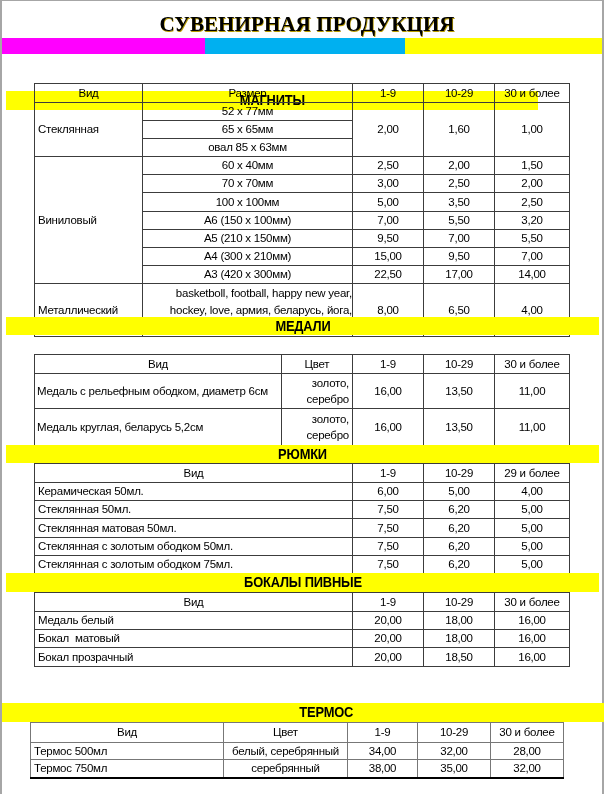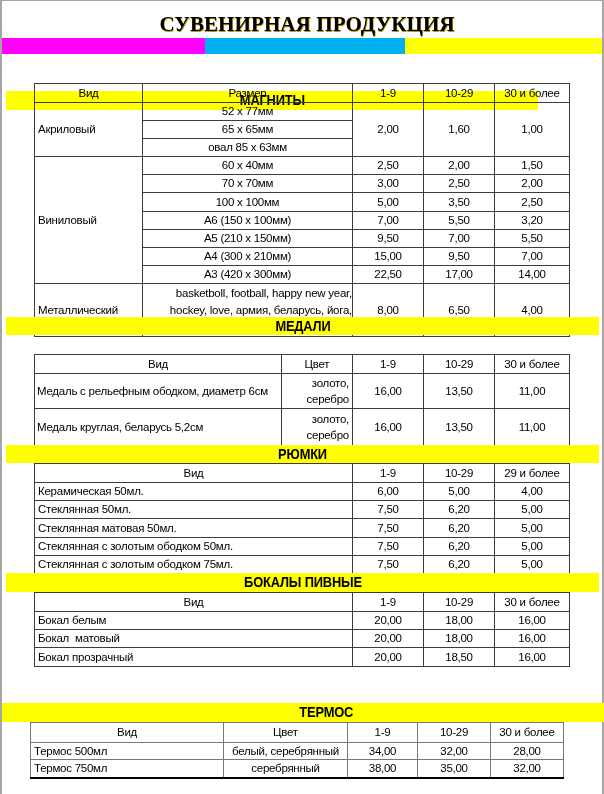--- a/index.html
+++ b/index.html
@@ -88,21 +88,21 @@
     </colgroup>
   <tbody>
       <tr style="height:19px">
     <td>Вид</td>
     <td>Размер</td>
     <td>1-9</td>
     <td>10-29</td>
     <td>30 и более</td>
   </tr>
   <tr style="height:18px">
-    <td class="l" rowspan="3">Акриловый</td>
+    <td class="l" rowspan="3">Стеклянная</td>
     <td>52 x 77мм</td>
     <td rowspan="3">2,00</td>
     <td rowspan="3">1,60</td>
     <td rowspan="3">1,00</td>
   </tr>
   <tr style="height:18px">
     <td>65 x 65мм</td>
   </tr>
   <tr style="height:18px">
     <td>овал 85 x 63мм</td>
@@ -270,21 +270,21 @@
       <col style="width:75px">
     </colgroup>
   <tbody>
       <tr style="height:19px">
     <td>Вид</td>
     <td>1-9</td>
     <td>10-29</td>
     <td>30 и более</td>
   </tr>
   <tr style="height:18px">
-    <td class="l pre">Бокал белым</td>
+    <td class="l pre">Медаль белый</td>
     <td>20,00</td>
     <td>18,00</td>
     <td>16,00</td>
   </tr>
   <tr style="height:18px">
     <td class="l pre">Бокал  матовый</td>
     <td>20,00</td>
     <td>18,00</td>
     <td>16,00</td>
   </tr>

